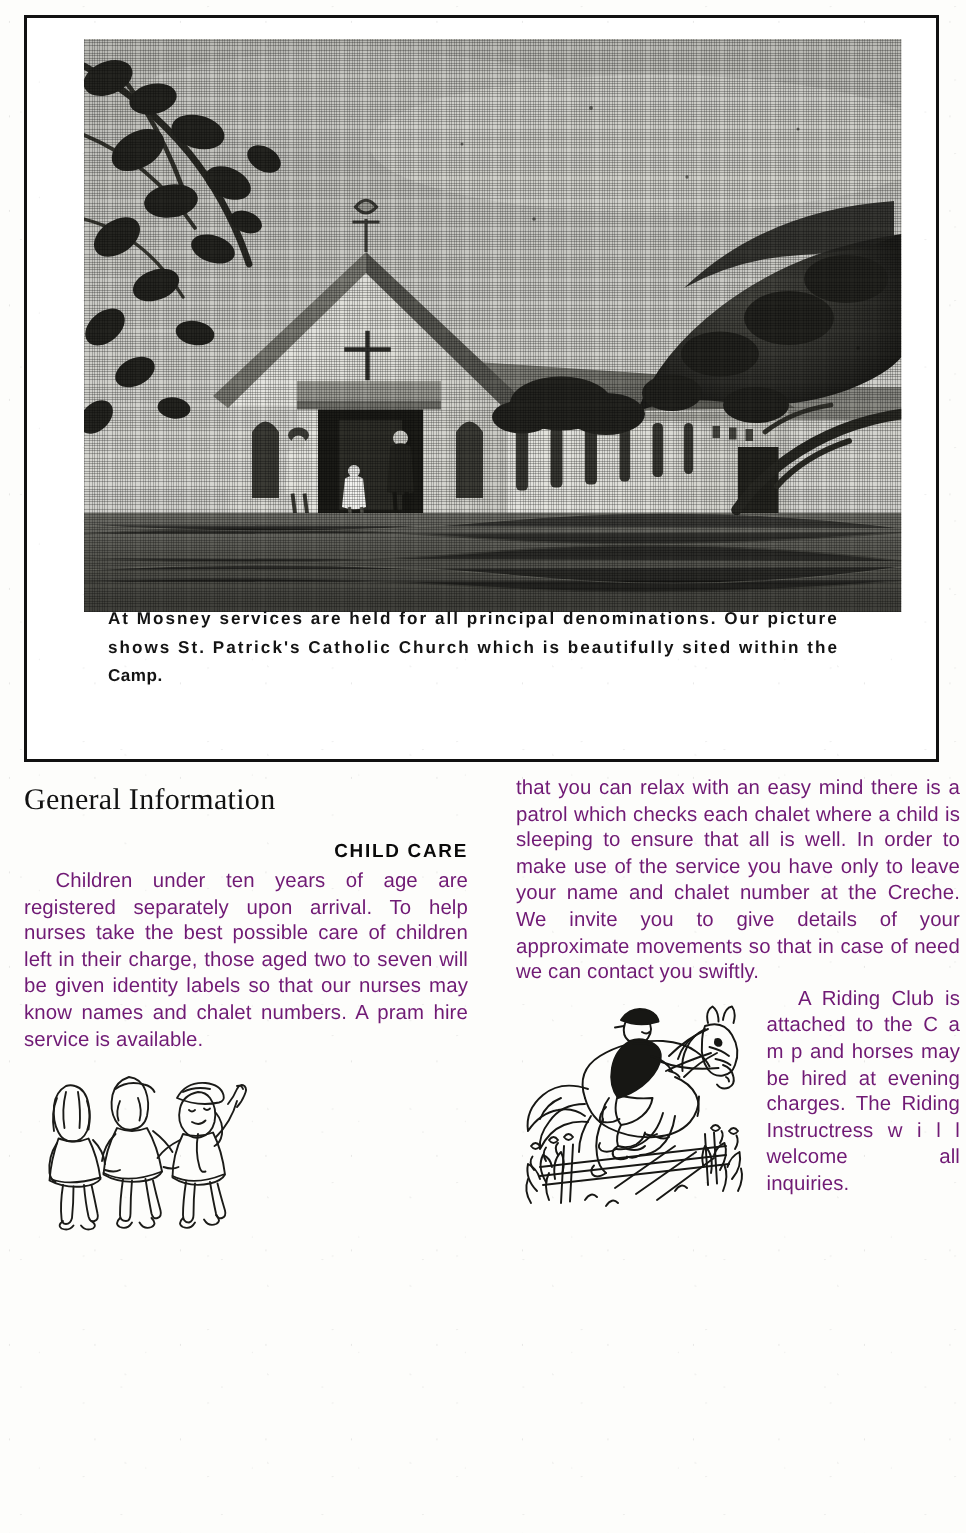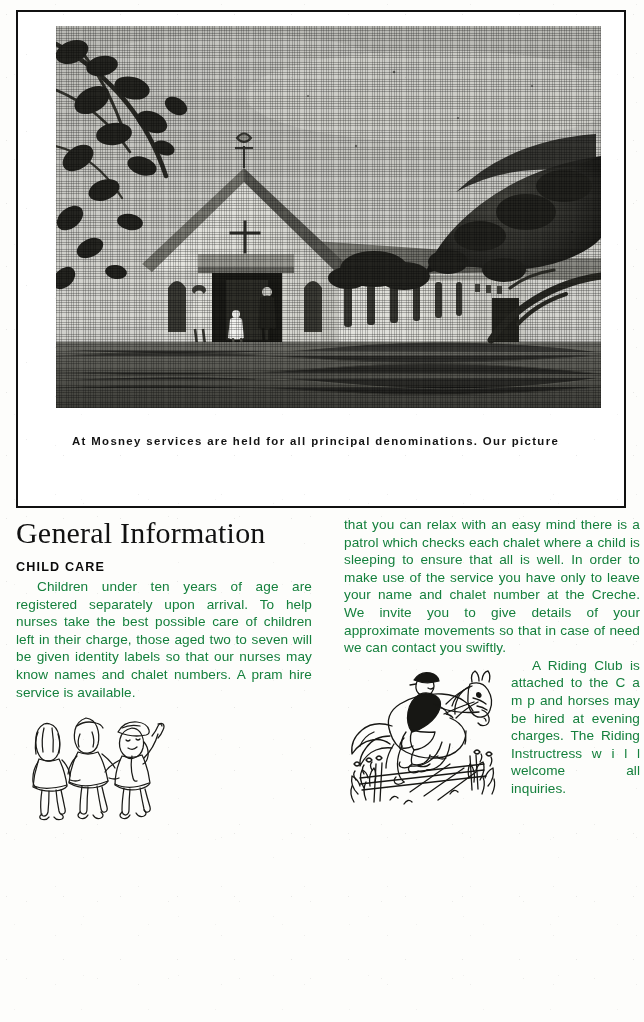--- a/index.html
+++ b/index.html
@@ -65,21 +65,21 @@
       repeating-linear-gradient(0deg,  rgba(0,0,0,.30) 0 .6px, rgba(255,255,255,0) .6px 1.7px),
       repeating-linear-gradient(90deg, rgba(0,0,0,.26) 0 .6px, rgba(255,255,255,0) .6px 1.7px);
     mix-blend-mode: multiply;
     opacity: .85;
   }
   .photo-wrap svg { display: block; width: 100%; height: 100%; }
 
   .caption {
     position: absolute;
     left: 54px;
-    top: 420px;
+    top: 392px;
     width: 520px;
     font-size: 11.4px;
     line-height: 19px;
     letter-spacing: .32px;
     text-align: justify;
     color: #141414;
     font-weight: 600;
   }
   .caption .ln { display: block; }
   .caption .sp-wide { letter-spacing: 1.35px; }
@@ -95,45 +95,45 @@
   .col {
     position: absolute;
     top: 0;
     width: 296px;
   }
   .col-left  { left: 0px; }
   .col-right { left: 328px; }
 
   .masthead {
     font-family: "Liberation Serif", serif;
-    font-size: 30px;
+    font-size: 20px;
     line-height: 34px;
     font-weight: 400;
     letter-spacing: .2px;
     color: #121212;
     margin: 0 0 9px 0;
     white-space: nowrap;
   }
 
   .sec-head {
-    text-align: left;
+    text-align: right;
     font-size: 12.6px;
     font-weight: 700;
     letter-spacing: 1.15px;
     line-height: 16px;
     margin: 0 0 3px 0;
     color: #0a0a0a;
   }
   .sec-head.tight-top { margin-top: 0; }
 
   .body-text {
     font-size: 13.6px;
     line-height: 17.6px;
     text-align: justify;
-    color: #15803d;
+    color: #701a75;
     margin: 0;
     letter-spacing: .08px;
     font-weight: 500;
   }
   .body-text.indent { text-indent: 21px; }
 
   
   .illus {
     float: left;
     margin: 1px 7px 0 0;
@@ -320,20 +320,22 @@
         <circle cx="476" cy="60" r="1"></circle>
         <circle cx="300" cy="120" r="1.2"></circle>
         <circle cx="516" cy="206" r="1.1"></circle>
         <circle cx="252" cy="70" r="1"></circle>
       </g>
     </svg>
   </div>
 
   <div class="caption">
     <span class="ln sp-wide">At Mosney services are held for all principal denominations. Our picture</span>
+    <span class="ln sp-wide">shows St. Patrick's Catholic Church which is beautifully sited within the</span>
+    <span class="ln">Camp.</span>
   </div>
 </div>
 
 <div class="columns">
 
   <div class="col col-left">
 
     <h1 class="masthead">General Information</h1>
 
     <div>

